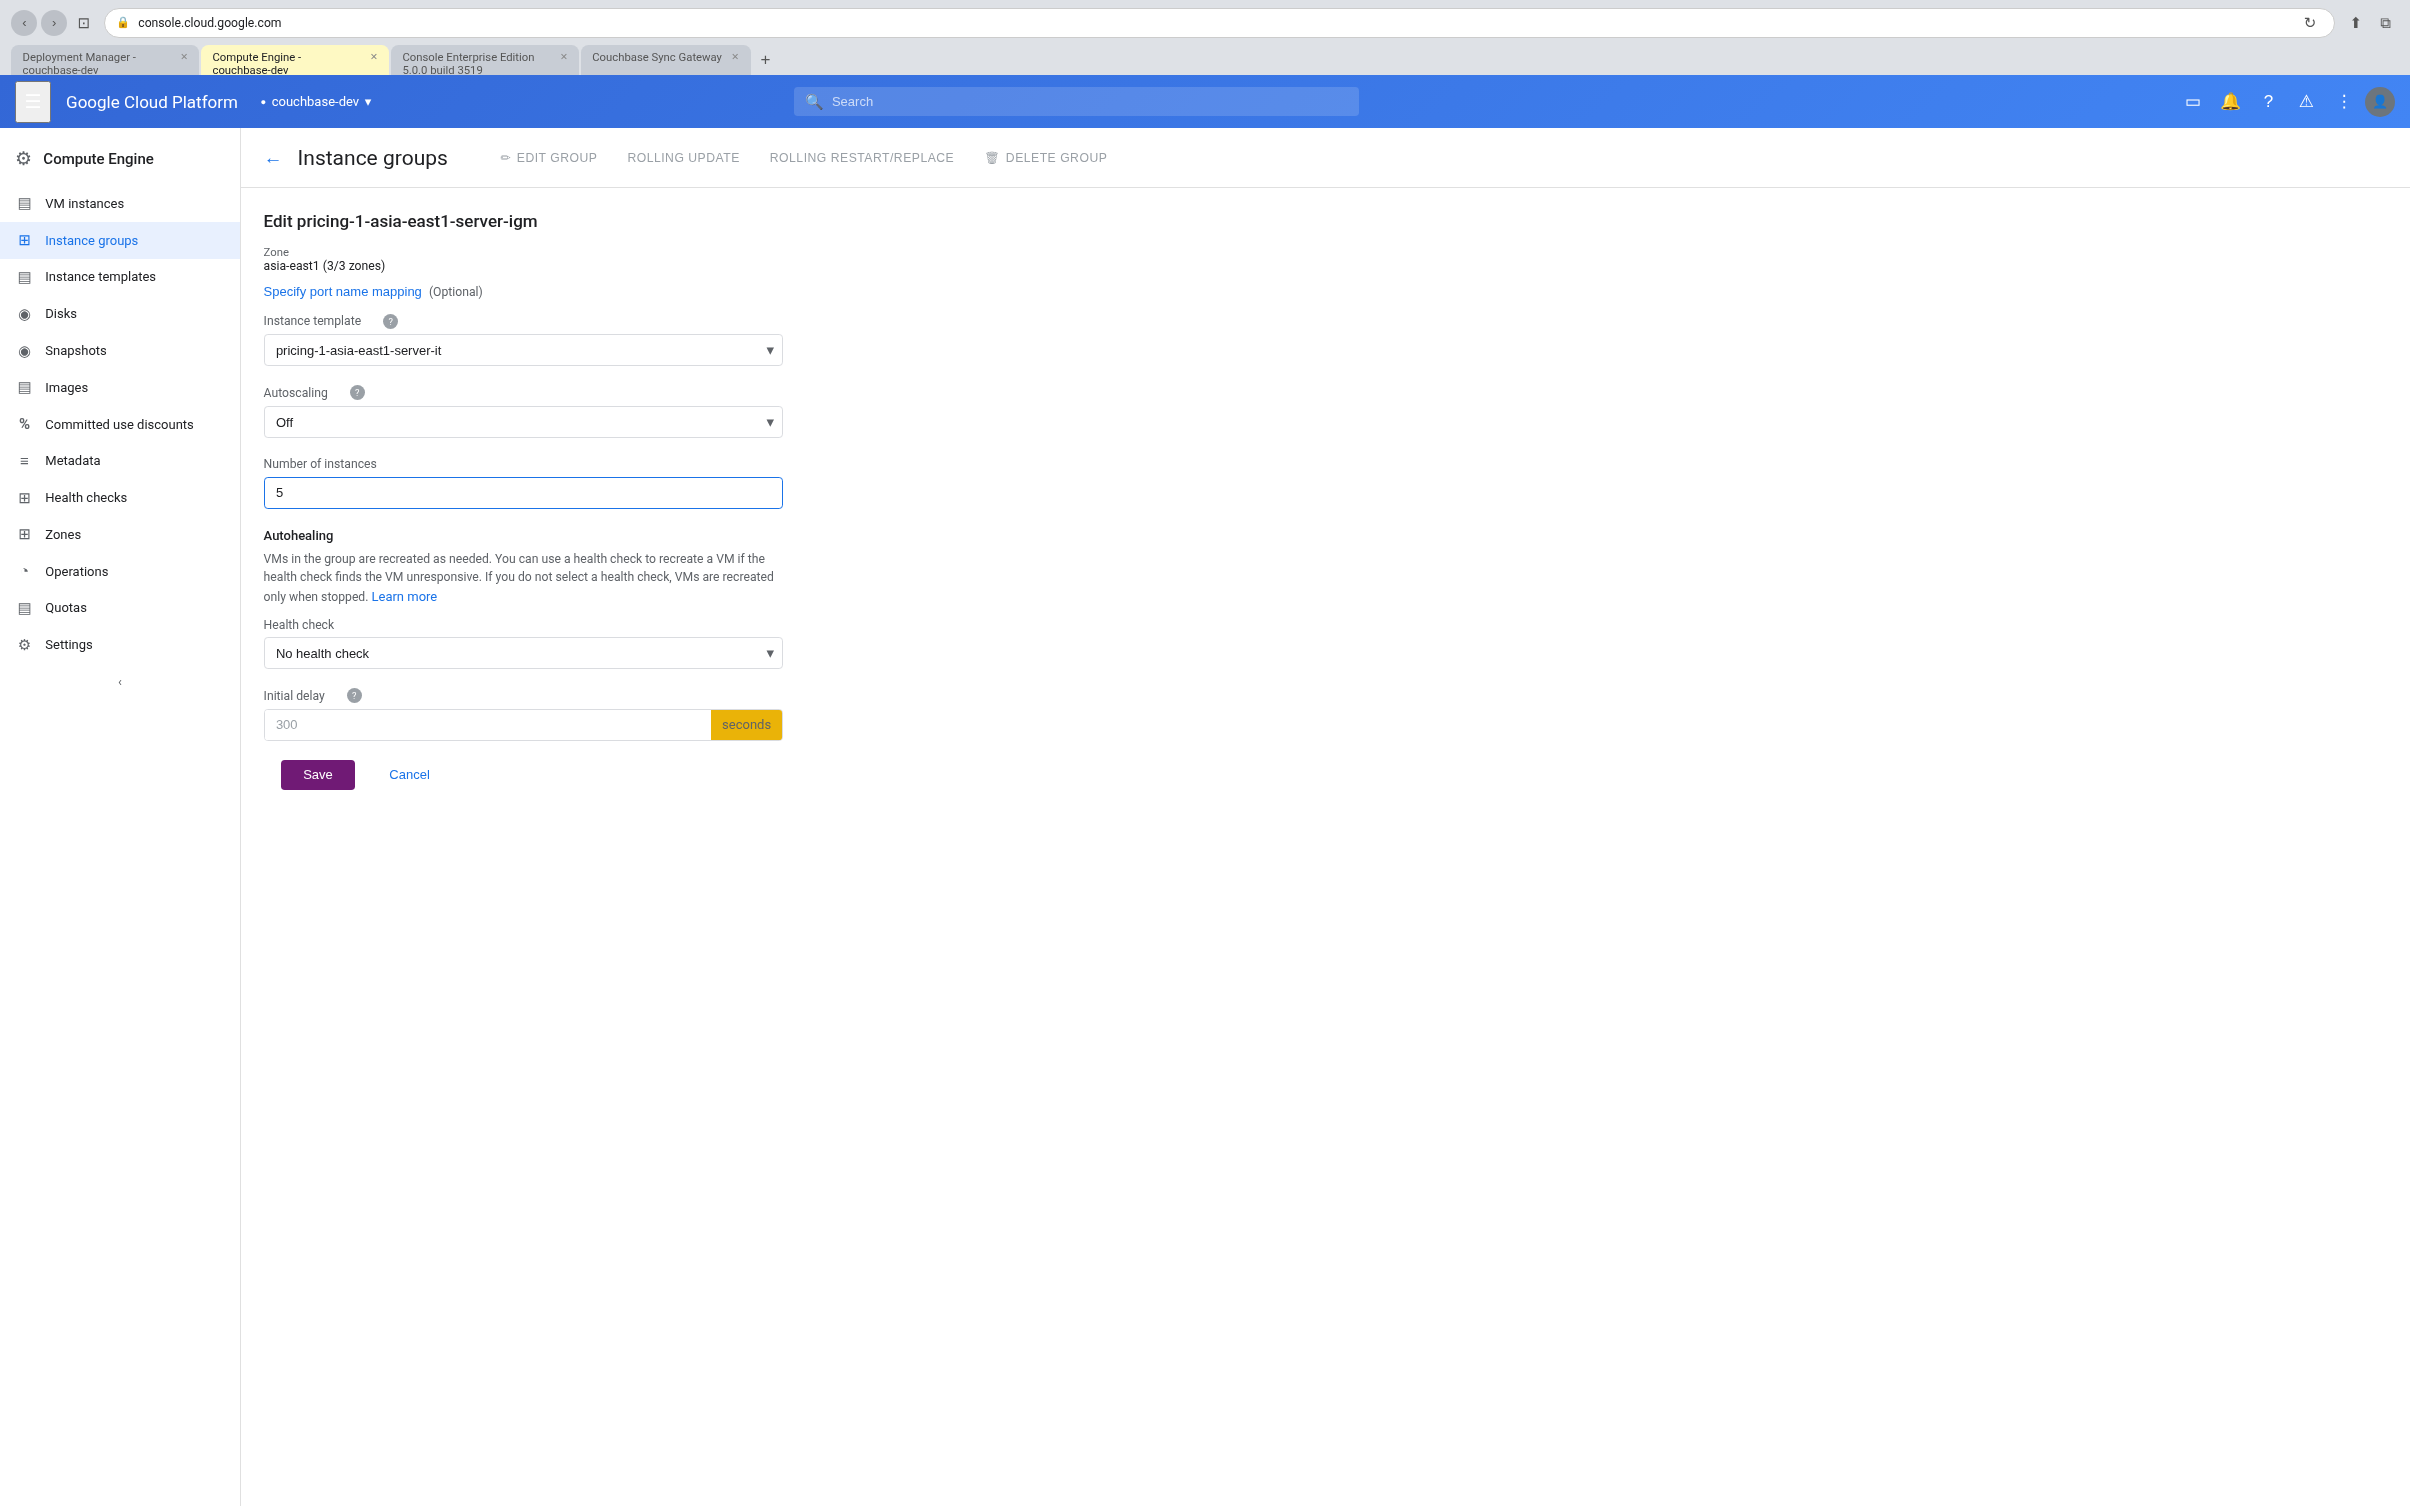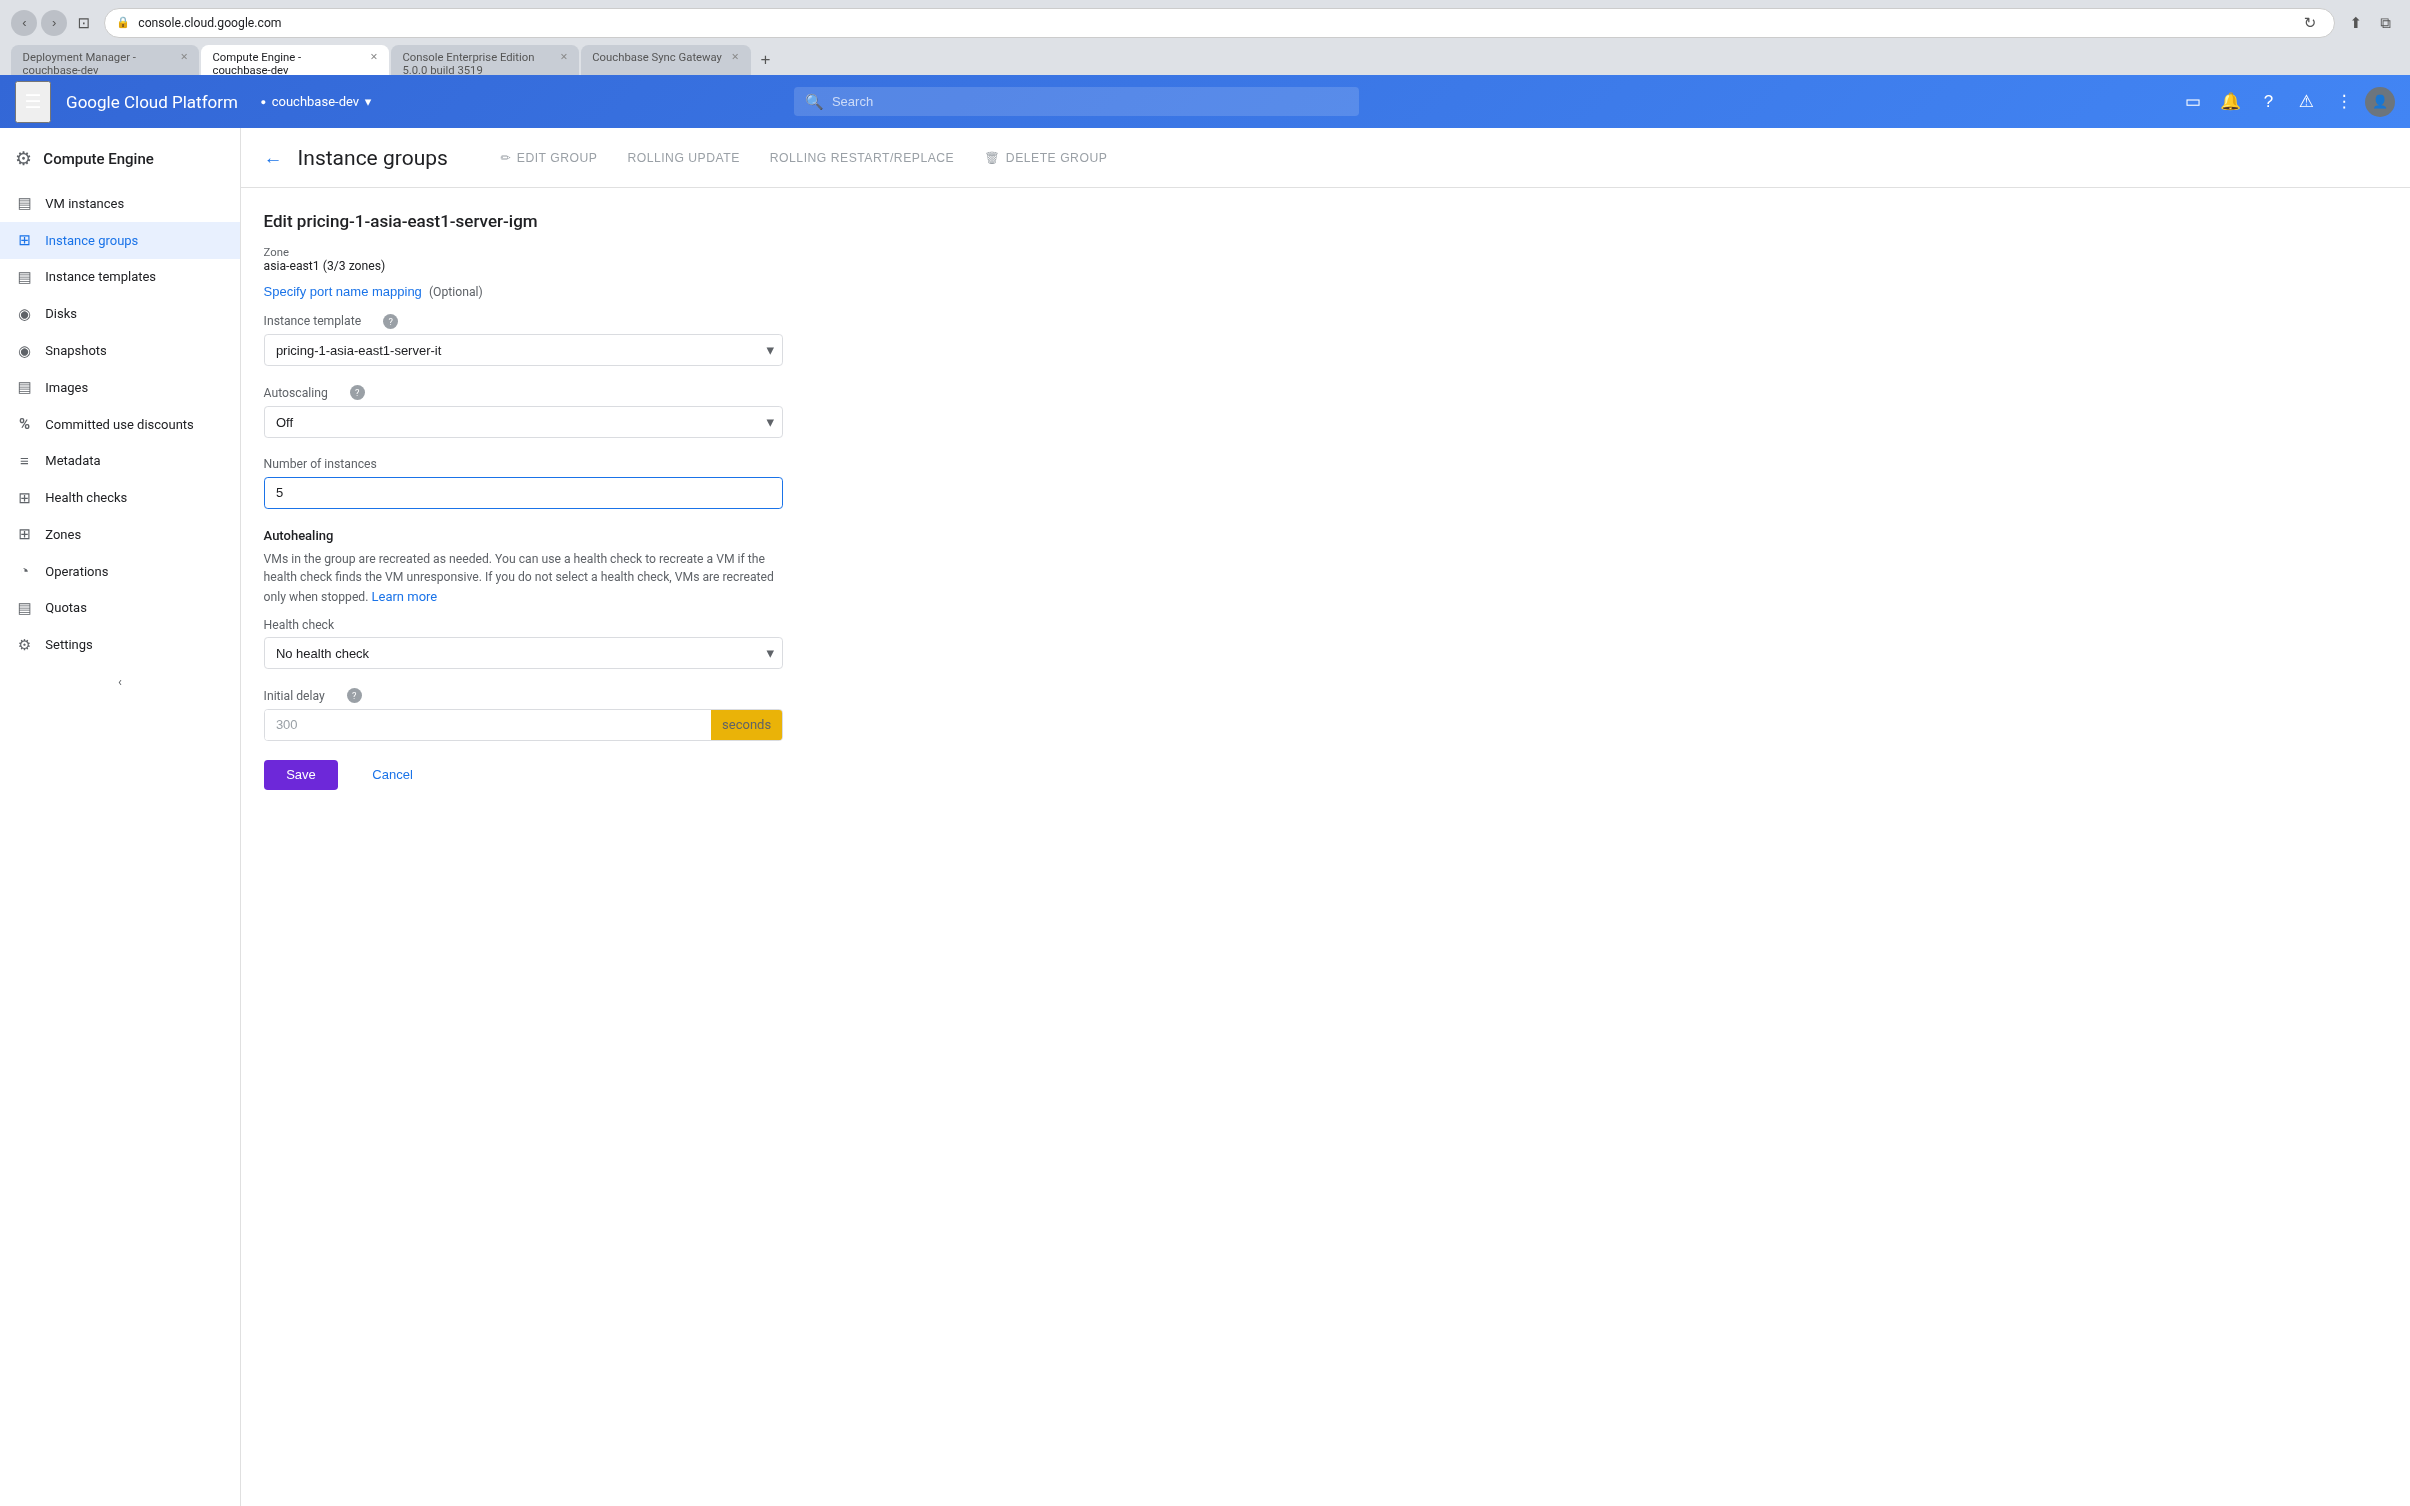--- a/index.html
+++ b/index.html
@@ -15,21 +15,21 @@
     .address-bar { flex: 1; display: flex; align-items: center; background: #fff; border-radius: 19px; padding: 3.8px 11.3px; gap: 7.5px; height: 30px; font-size: 12.2px; color: #202124; border: 0.9px solid #ccc; }
     .address-bar-icon { font-size: 11.3px; color: #666; }
     .address-text { flex: 1; color: #202124; font-size: 12.2px; }
     .reload-btn { width: 26px; height: 26px; border: none; background: transparent; cursor: pointer; font-size: 15px; color: #555; }
     .browser-action-btns { display: flex; gap: 3.8px; }
     .action-btn { width: 26px; height: 26px; border: none; background: transparent; cursor: pointer; font-size: 15px; color: #555; }
 
     
     .tab-bar { display: flex; align-items: flex-end; gap: 1.9px; }
     .tab { display: flex; padding: 5.6px 11.3px; background: #c8cdd5; border-radius: 7.5px 7.5px 0 0; font-size: 11.3px; color: #555; cursor: pointer; max-width: 188px; gap: 5.6px; height: 30px; }
-    .tab.active { background: #ffffff; color: #202124; }
+    .tab.active { background: #fef9c3; color: #202124; }
     .tab-close { font-size: 9.4px; color: #888; margin-left: 3.8px; }
     .tab-new { width: 26px; height: 26px; border: none; background: transparent; cursor: pointer; font-size: 17px; color: #555; align-self: center; }
 
     
     .app { display: flex; flex-direction: column; height: calc(100vh - 68px); }
 
     
     .top-nav { background: #4158d0; background: linear-gradient(135deg, #3367d6, #4285f4); display: flex; align-items: center; padding: 0 15px; height: 53px; gap: 15px; flex-shrink: 0; }
     .hamburger { color: white; font-size: 19px; cursor: pointer; padding: 7.5px; }
     .logo-text { color: white; font-size: 17px; font-weight: 400; white-space: nowrap; }
@@ -87,21 +87,21 @@
     .input-with-suffix { display: flex; align-items: center; border: 0.9px solid #dadce0; border-radius: 3.8px; overflow: hidden; }
     .input-with-suffix input { flex: 1; padding: 7.5px 11.3px; border: none; outline: none; font-size: 13px; color: #9aa0a6; }
     .input-suffix { padding: 7.5px 11.3px; background: #eab308; color: #5f6368; font-size: 13px; border-left: none; }
 
     .autohealing-section { margin-bottom: 19px; }
     .autohealing-title { font-size: 13px; font-weight: 500; color: #202124; margin-bottom: 7.5px; }
     .autohealing-desc { font-size: 12.2px; color: #5f6368; line-height: 1.5; margin-bottom: 11.3px; }
     .autohealing-desc a { color: #1a73e8; text-decoration: none; margin-top: 9px; }
 
     .form-actions { display: flex; align-items: center; gap: 11.3px; margin-top: 7.5px; }
-    .btn-save { background: #6d28d9; color: white; border: none; padding: 7.5px 22.6px; border-radius: 3.8px; font-size: 13px; font-weight: 500; cursor: pointer; }
+    .btn-save { background: #701a75; color: white; border: none; padding: 7.5px 22.6px; border-radius: 3.8px; font-size: 13px; font-weight: 500; cursor: pointer; margin-left: 17px; }
     .btn-cancel { background: transparent; color: #1a73e8; border: none; padding: 7.5px 22.6px; border-radius: 3.8px; font-size: 13px; font-weight: 500; cursor: pointer; }
 
     
     .sidebar-collapse { display: flex; align-items: center; justify-content: center; padding: 11.3px; cursor: pointer; color: #5f6368; }
   </style>
 </head>
 <body>
 
 <div class="browser-chrome">
   <div class="browser-top">

